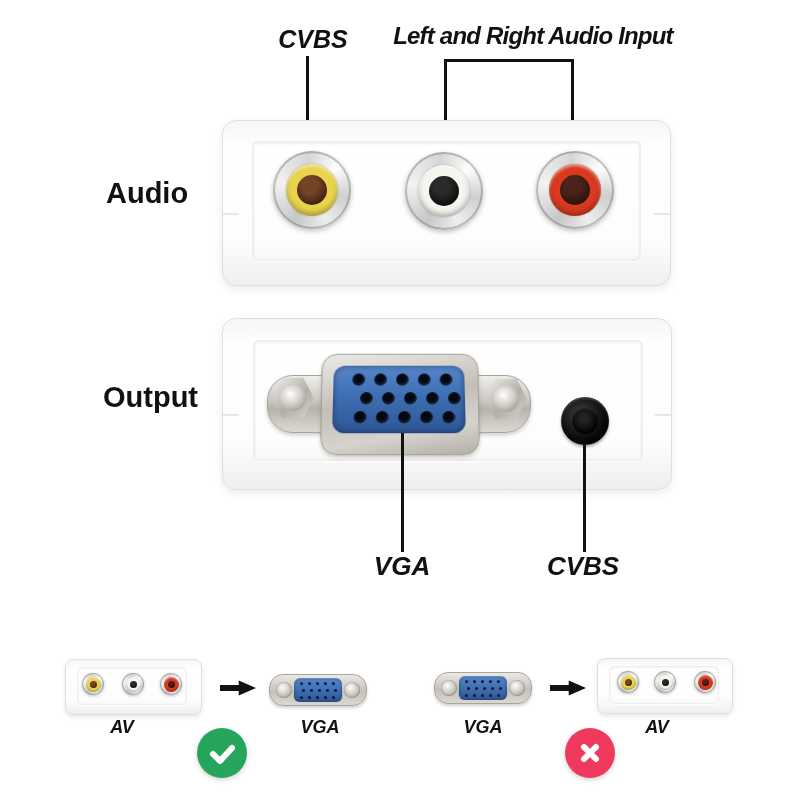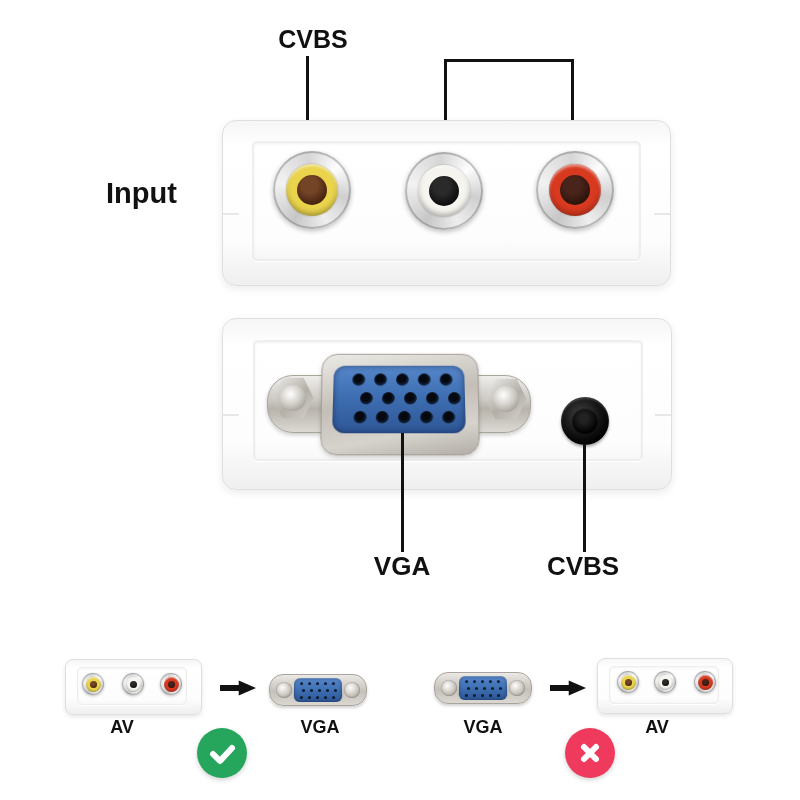--- a/index.html
+++ b/index.html
@@ -1,19 +1,19 @@
 <!DOCTYPE html>
 <html><head>
 <meta charset="utf-8">
 <style>
   html,body{margin:0;padding:0;background:#fff;}
   .stage{position:relative;width:800px;height:800px;background:#ffffff;overflow:hidden;
          font-family:"Liberation Sans",sans-serif;font-weight:bold;color:#111;}
   .lbl{position:absolute;white-space:nowrap;line-height:1;}
-  .ctr{transform:translateX(-50%);}
+  .ctr{transform:translateX(-50%);font-style:italic;}
   .ln{position:absolute;background:#111;}
 
   
   .device{position:absolute;background:linear-gradient(180deg,#f6f6f6,#ffffff 16%,#fdfdfd 72%,#efefef);
           border:1px solid #e0dfde;border-radius:14px;box-shadow:0 3px 8px rgba(0,0,0,.08);}
   .device.mini{border-radius:8px;box-shadow:0 2px 4px rgba(0,0,0,.10);}
   .panel{position:absolute;border:2px solid #efeeec;border-radius:5px;
          box-shadow:inset 0 1px 3px rgba(0,0,0,.05),0 1px 0 #fff;}
   .seam{position:absolute;height:2px;background:#e7e7e7;}
 
@@ -75,44 +75,46 @@
   .badge{position:absolute;width:50px;height:50px;border-radius:50%;display:flex;
        align-items:center;justify-content:center;box-shadow:0 2px 5px rgba(0,0,0,.18);}
   .badge svg{width:34px;height:34px;display:block;}
 </style>
 </head>
 <body>
 
 <div class="stage">
 
   <div class="lbl ctr" style="left:313px;top:27px;font-size:25px;">CVBS</div>
+  <div class="lbl ctr" style="left:533px;top:24px;font-size:24px;letter-spacing:-0.8px;">Left and Right Audio Input</div>
   <div class="ln" style="left:306px;top:56px;width:3px;height:132px;"></div>
   <div class="ln" style="left:444px;top:59px;width:130px;height:3px;"></div>
   <div class="ln" style="left:444px;top:59px;width:3px;height:133px;"></div>
   <div class="ln" style="left:571px;top:59px;width:3px;height:131px;"></div>
 
-  <div class="lbl" style="left:106px;top:179px;font-size:29px;">Input</div>
+  <div class="lbl" style="left:106px;top:179px;font-size:29px;">Audio</div>
   <div class="device" style="left:222px;top:120px;width:447px;height:164px;">
     <div class="panel" style="left:29px;top:20px;width:385px;height:116px;"></div>
     <div class="seam" style="left:0;top:92px;width:16px;"></div>
     <div class="seam" style="left:431px;top:92px;width:16px;"></div>
     <div class="rca jv" style="left: 50px; top: 30px; width: 78px; height: 78px; --ring: #e9d44c;">
       <div class="ring"></div>
       <div class="hole"></div>
     </div>
     <div class="rca jw" style="left: 182px; top: 31px; width: 78px; height: 78px; --ring: #f6f4ef;">
       <div class="ring"></div>
       <div class="hole"></div>
     </div>
     <div class="rca jr" style="left: 313px; top: 30px; width: 78px; height: 78px; --ring: #d8391f;">
       <div class="ring"></div>
       <div class="hole"></div>
     </div>
   </div>
 
+  <div class="lbl" style="left:103px;top:383px;font-size:29px;">Output</div>
   <div class="device" style="left:222px;top:318px;width:448px;height:170px;">
     <div class="panel" style="left:30px;top:21px;width:386px;height:117px;"></div>
     <div class="seam" style="left:0;top:95px;width:16px;"></div>
     <div class="seam" style="left:432px;top:95px;width:16px;"></div>
     <div>
       <div class="vga-wings" style="left:44px;top:56px;width:262px;height:56px;"></div>
       <div class="hex" style="left:48px;top:57px;">
           <div class="cap"></div>
         </div>
       <div class="hex" style="left:261px;top:58px;">

